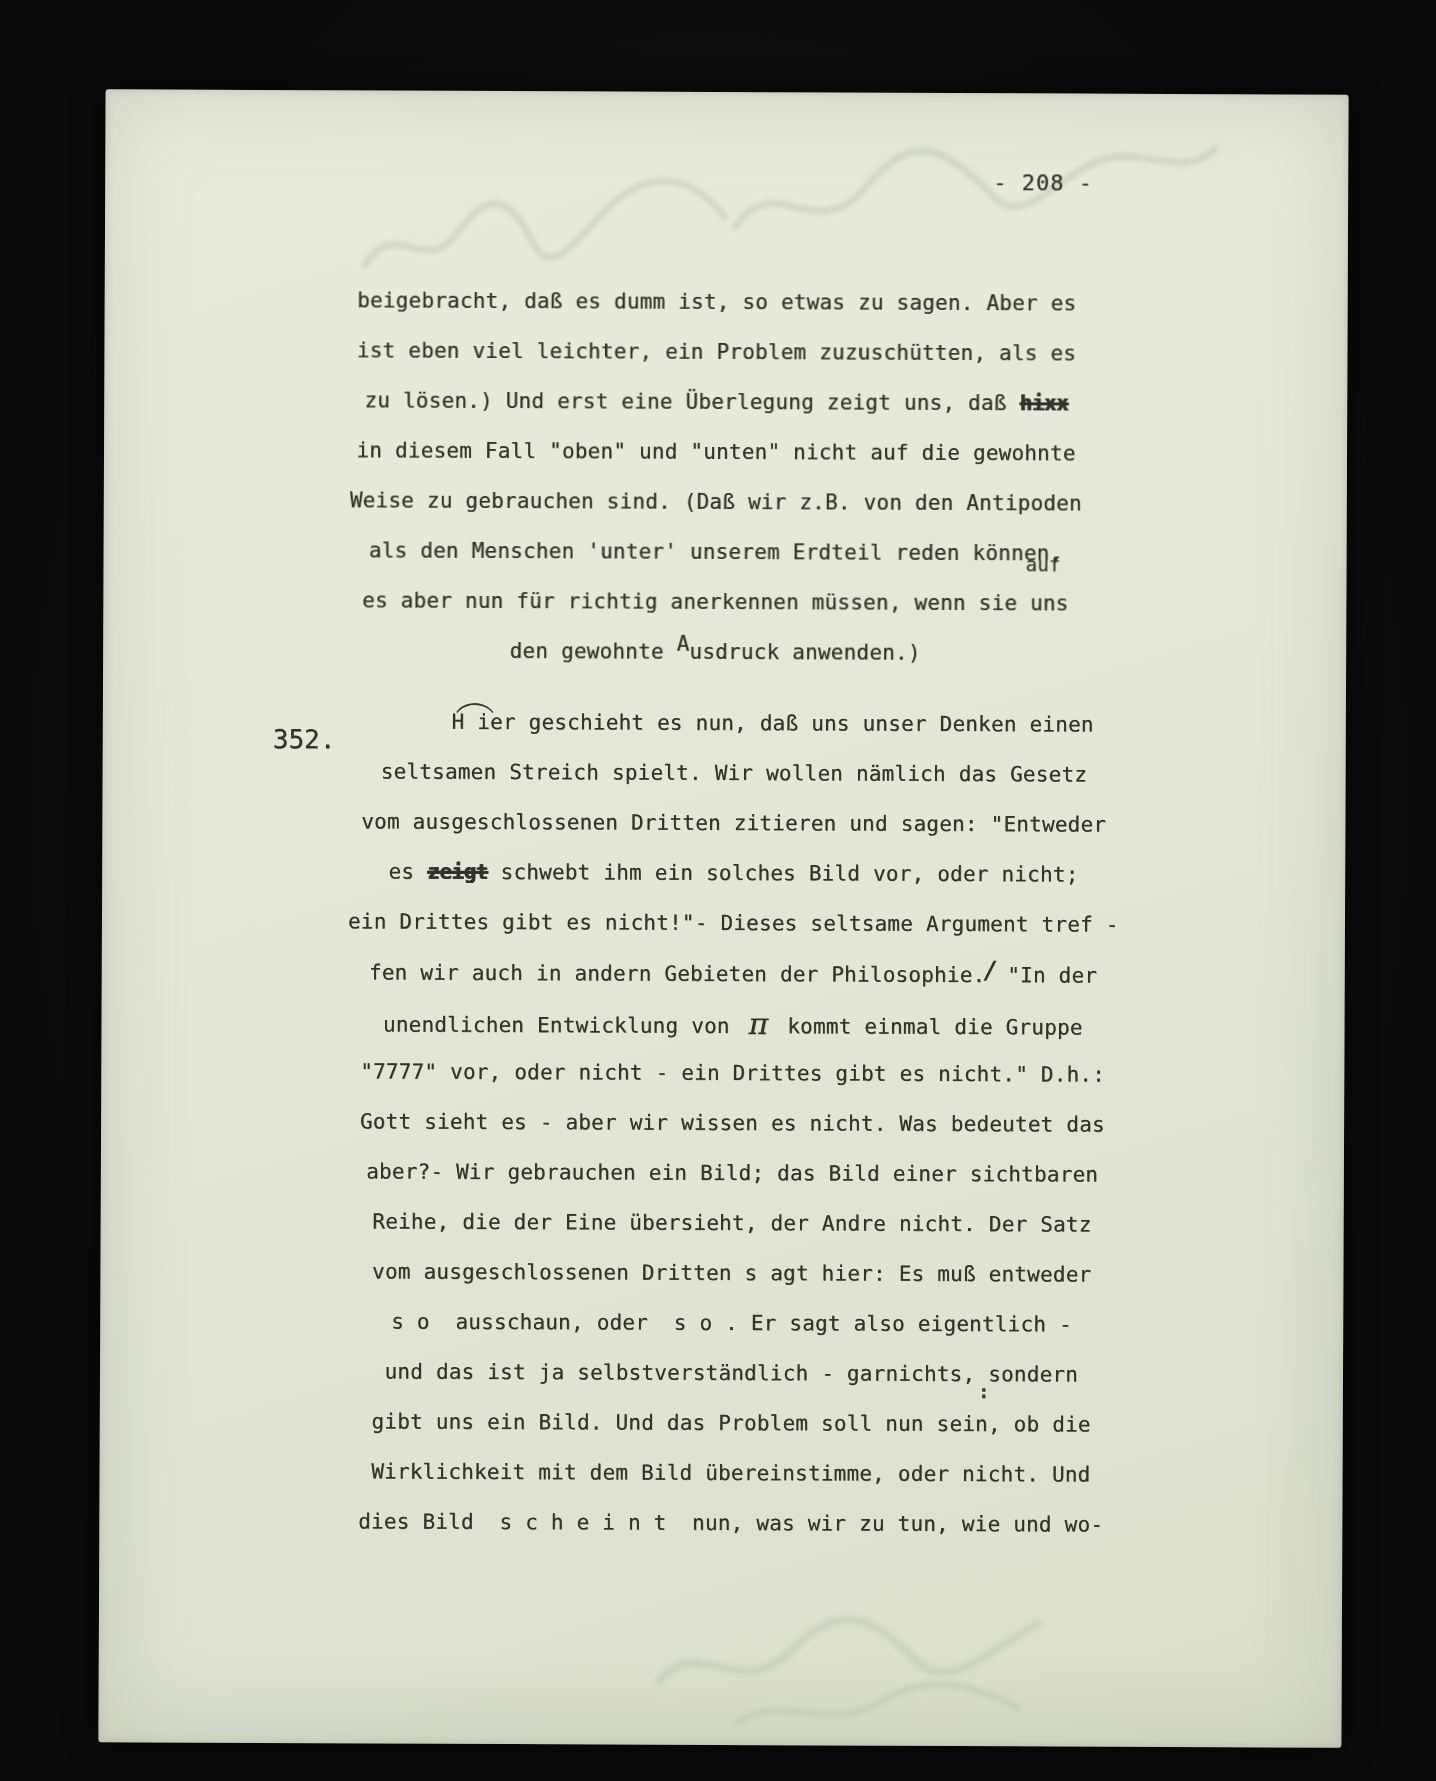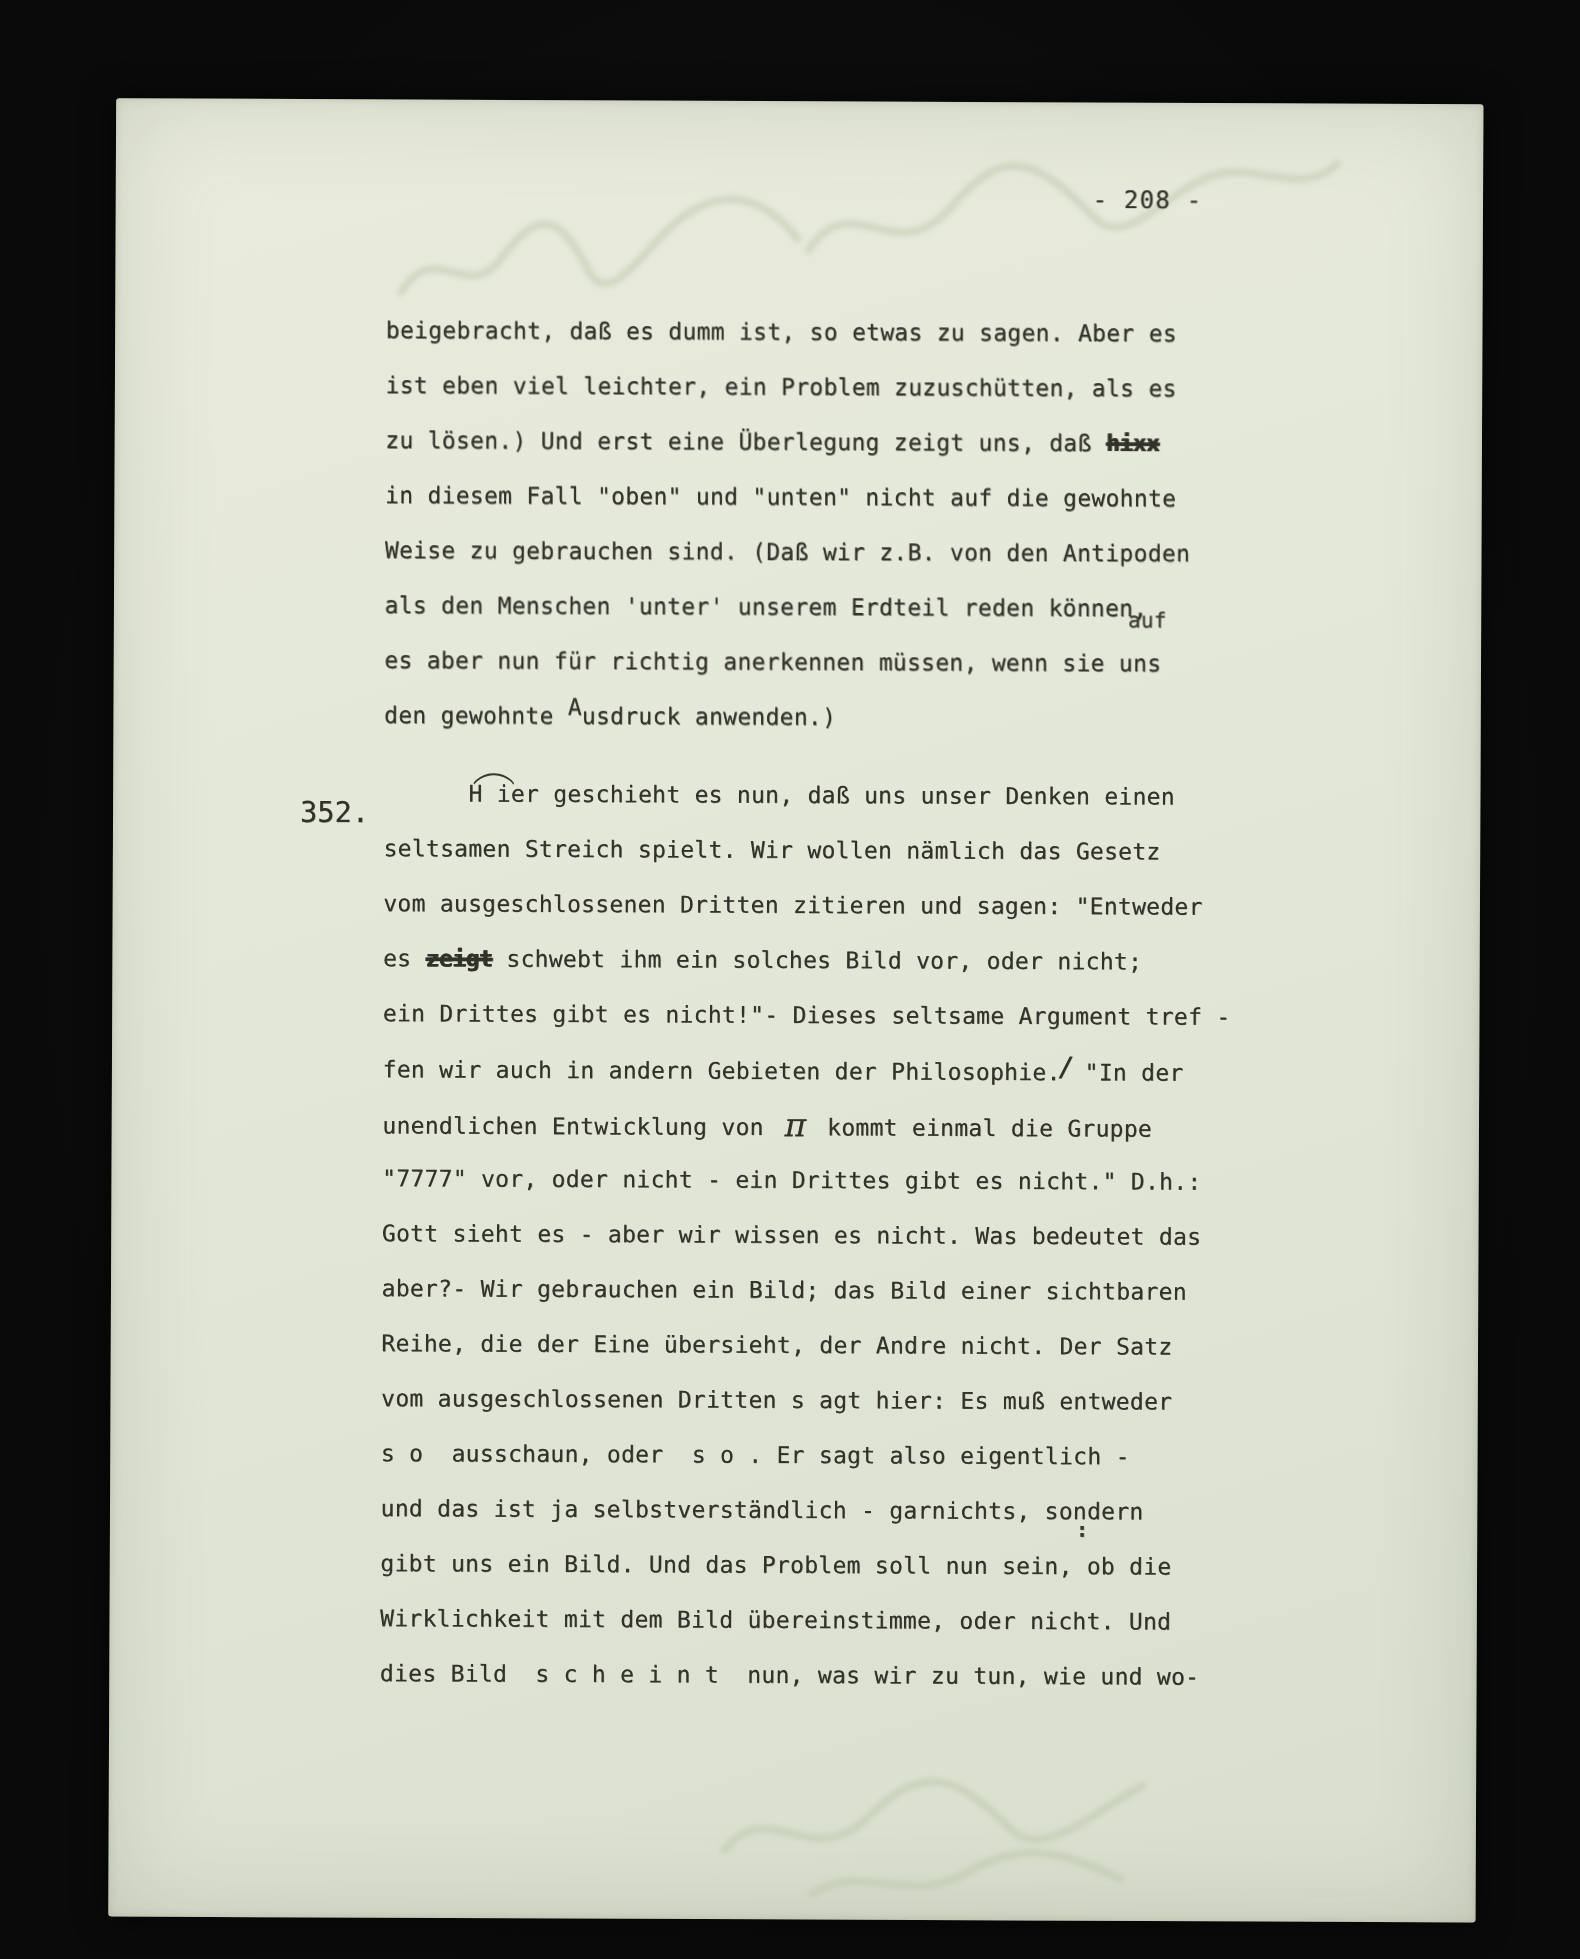--- a/index.html
+++ b/index.html
@@ -2,21 +2,21 @@
 <html><head>
 <meta charset="utf-8">
 <style>
   html,body{margin:0;padding:0;}
   body{
     width:1436px;height:1781px;
     background:#0b0b0b;
     overflow:hidden;
     font-family:"DejaVu Sans Mono", monospace;
   }
-  .scene{position:relative;width:1436px;height:1781px;background:radial-gradient(ellipse at 50% 45%, #141412 0%, #0a0a0a 70%);}
+  .scene{position:relative;width:1436px;height:1781px;background:radial-gradient(ellipse at 50% 45%, #141412 0%, #0a0a0a 70%);text-align:center;}
   .paper{
     position:absolute;left:102px;top:92px;width:1243px;height:1653px;
     background:linear-gradient(163deg,#e9ecdd 0%,#e4e8d9 38%,#dee3d3 72%,#d9decd 100%);
     box-shadow: inset 0 0 90px rgba(95,105,80,0.20), inset 0 0 8px rgba(120,128,100,0.25), 0 0 30px rgba(0,0,0,0.65);
     border-radius:3px;
     transform:rotate(0.25deg);
   }
   .ghost{position:absolute;pointer-events:none;}
   .ghost path{fill:none;stroke:#b9c5ab;stroke-width:7;stroke-linecap:round;opacity:0.5;}
   .page-number{

